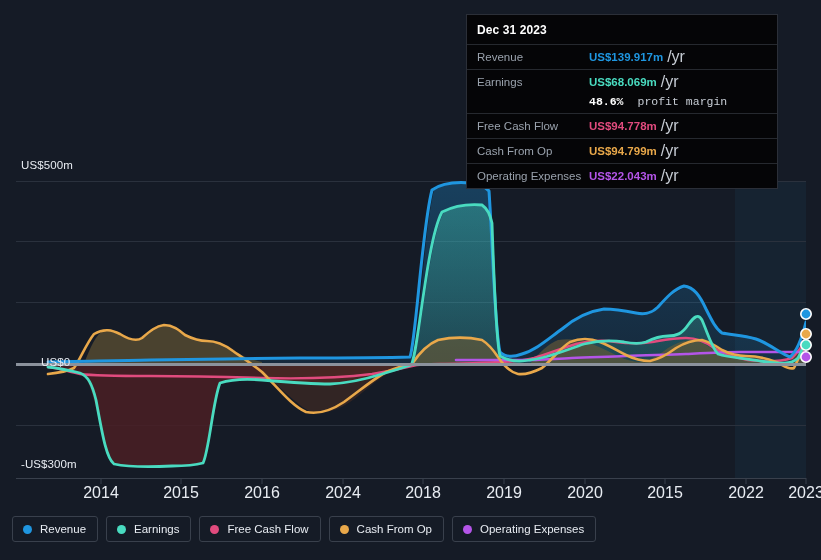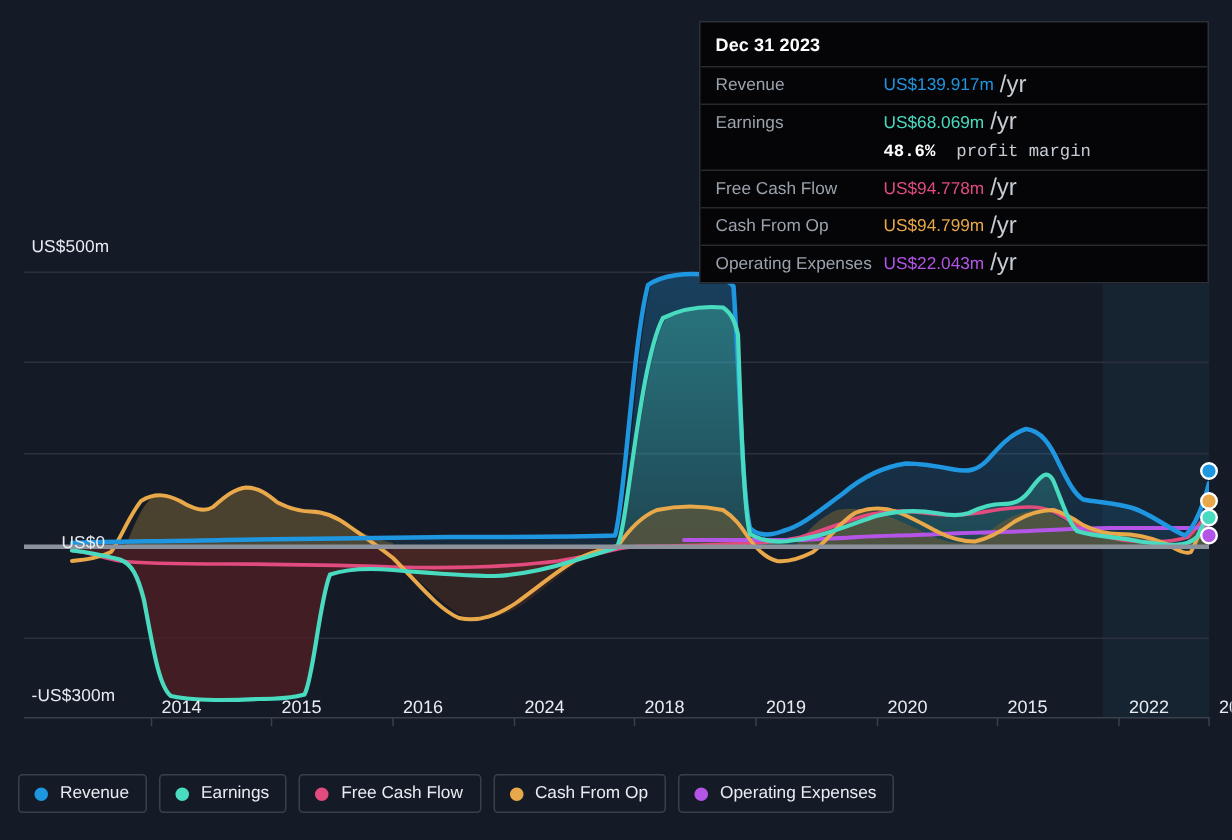--- a/index.html
+++ b/index.html
@@ -22,32 +22,31 @@
     letter-spacing:.1px;
     white-space:nowrap;
     pointer-events:none;
   }
   #y-label-500{left:21px;top:159px;}
   #y-label-0{left:21px;top:356px;padding-left:20px;}
   #y-label-neg300{left:21px;top:458px;}
 
   .x-tick{
     position:absolute;
-    top:464px;
+    top:484px;
     color:#e8ecf2;
-    font-size:12px;
+    font-size:16px;
     transform:translateX(-50%);
     white-space:nowrap;
-    margin-left:20px;
   }
 
   
   #tooltip{
     position:absolute;
-    left:466px;top:14px;width:340px;
+    left:466px;top:14px;width:312px;
     background:#050507;
     border:1px solid #2b2f38;
     box-sizing:border-box;
     padding:0;
     z-index:6;
   }
   #tooltip-title{
     color:#ffffff;font-size:12px;font-weight:bold;
     padding:8px 10px 7px 10px;
     letter-spacing:.1px;
@@ -57,21 +56,21 @@
     border-top:1px solid #26292f;
     padding:3px 10px 3px 10px;
     min-height:17px;
     box-sizing:border-box;
   }
   .tt-name{
     color:#9aa2ad;font-size:11.5px;
     width:112px;flex:0 0 112px;
     white-space:nowrap;
   }
-  .tt-val{font-size:11.5px;font-weight:normal;white-space:nowrap;}
+  .tt-val{font-size:11.5px;font-weight:bold;white-space:nowrap;}
   .tt-unit{color:#c6ccd4;font-size:16px;margin-left:4px;font-weight:normal;}
   .tt-row-sub{border-top:none;padding-top:1px;padding-bottom:5px;font-family:Liberation Mono, monospace;}
   .tt-margin-val{color:#ffffff;font-size:11.5px;font-weight:bold;}
   .tt-margin-lbl{color:#c6ccd4;font-size:11.5px;margin-left:14px;}
 
   
   #legend{
     position:absolute;left:12px;top:516px;
     display:flex;gap:8px;align-items:center;
   }

